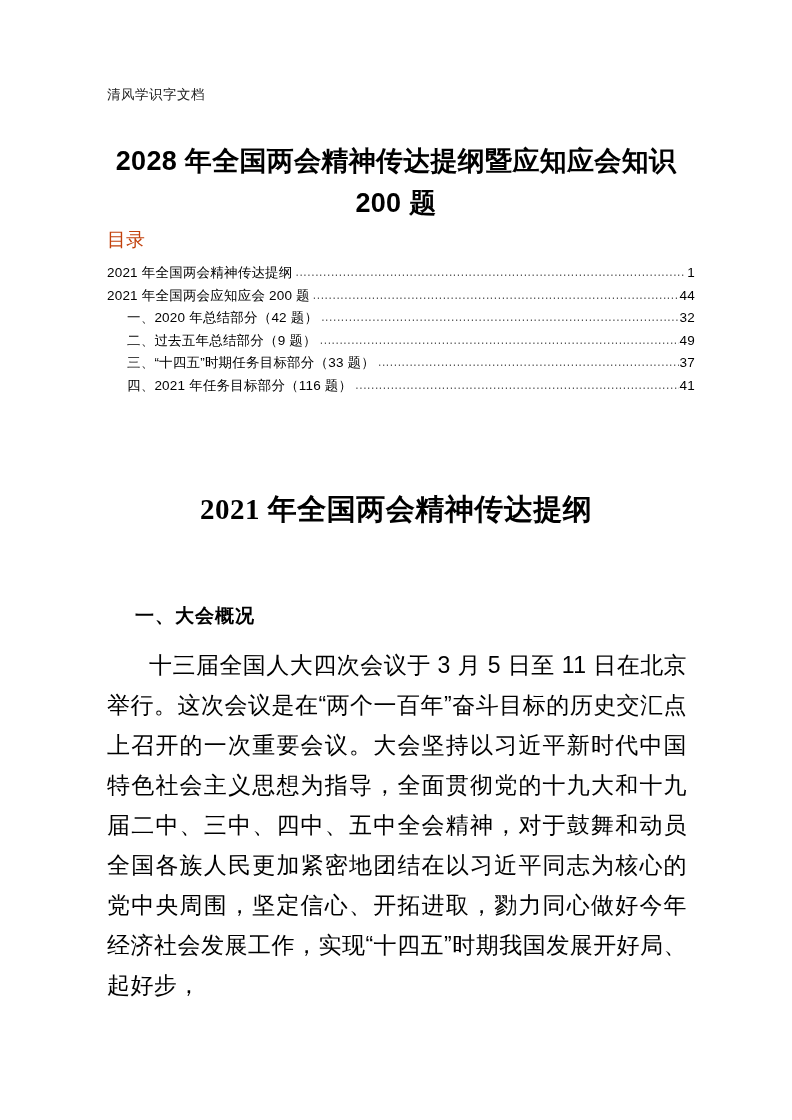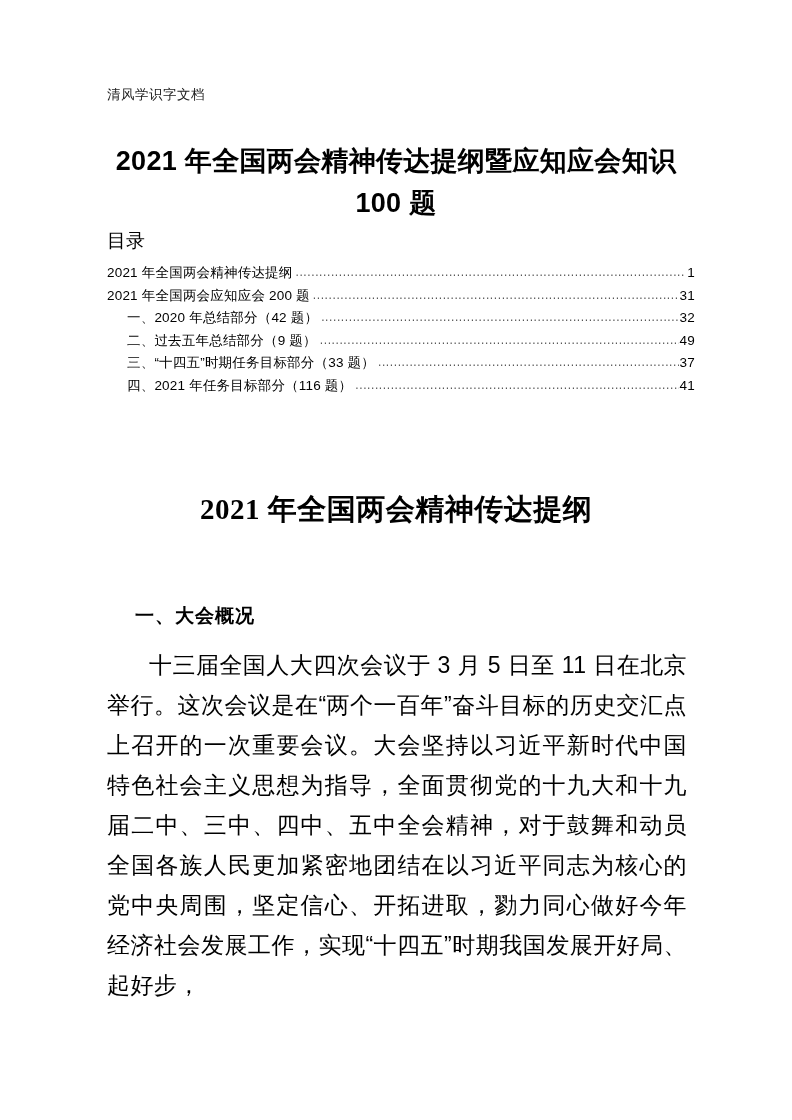--- a/index.html
+++ b/index.html
@@ -145,34 +145,34 @@
     font-family: "Liberation Sans", "DejaVu Sans", sans-serif;
   }
 </style>
 </head>
 <body>
 
 <div class="page">
 
   <div class="doc-header">清风学识字文档</div>
 
-  <h1 class="doc-title">2021 年全国两会精神传达提纲暨应知应会知识 100 题</h1>
-
-  <div class="toc-heading" style="color: #000000;">目录</div>
+  <h1 class="doc-title">2028 年全国两会精神传达提纲暨应知应会知识 200 题</h1>
+
+  <div class="toc-heading" style="color: #c2410c; font-family: Liberation Mono, monospace;">目录</div>
 
   <div class="toc" id="toc-list">
       <div class="toc-entry">
         <span class="toc-label">2021 年全国两会精神传达提纲</span>
         <span class="toc-dots">................................................................................................................................................................</span>
         <span class="toc-page">1</span>
       </div>
       <div class="toc-entry">
         <span class="toc-label">2021 年全国两会应知应会 200 题</span>
         <span class="toc-dots">................................................................................................................................................................</span>
-        <span class="toc-page">31</span>
+        <span class="toc-page">44</span>
       </div>
       <div class="toc-entry lvl2">
         <span class="toc-label">一、2020 年总结部分（42 题）</span>
         <span class="toc-dots">................................................................................................................................................................</span>
         <span class="toc-page">32</span>
       </div>
       <div class="toc-entry lvl2">
         <span class="toc-label">二、过去五年总结部分（9 题）</span>
         <span class="toc-dots">................................................................................................................................................................</span>
         <span class="toc-page">49</span>

